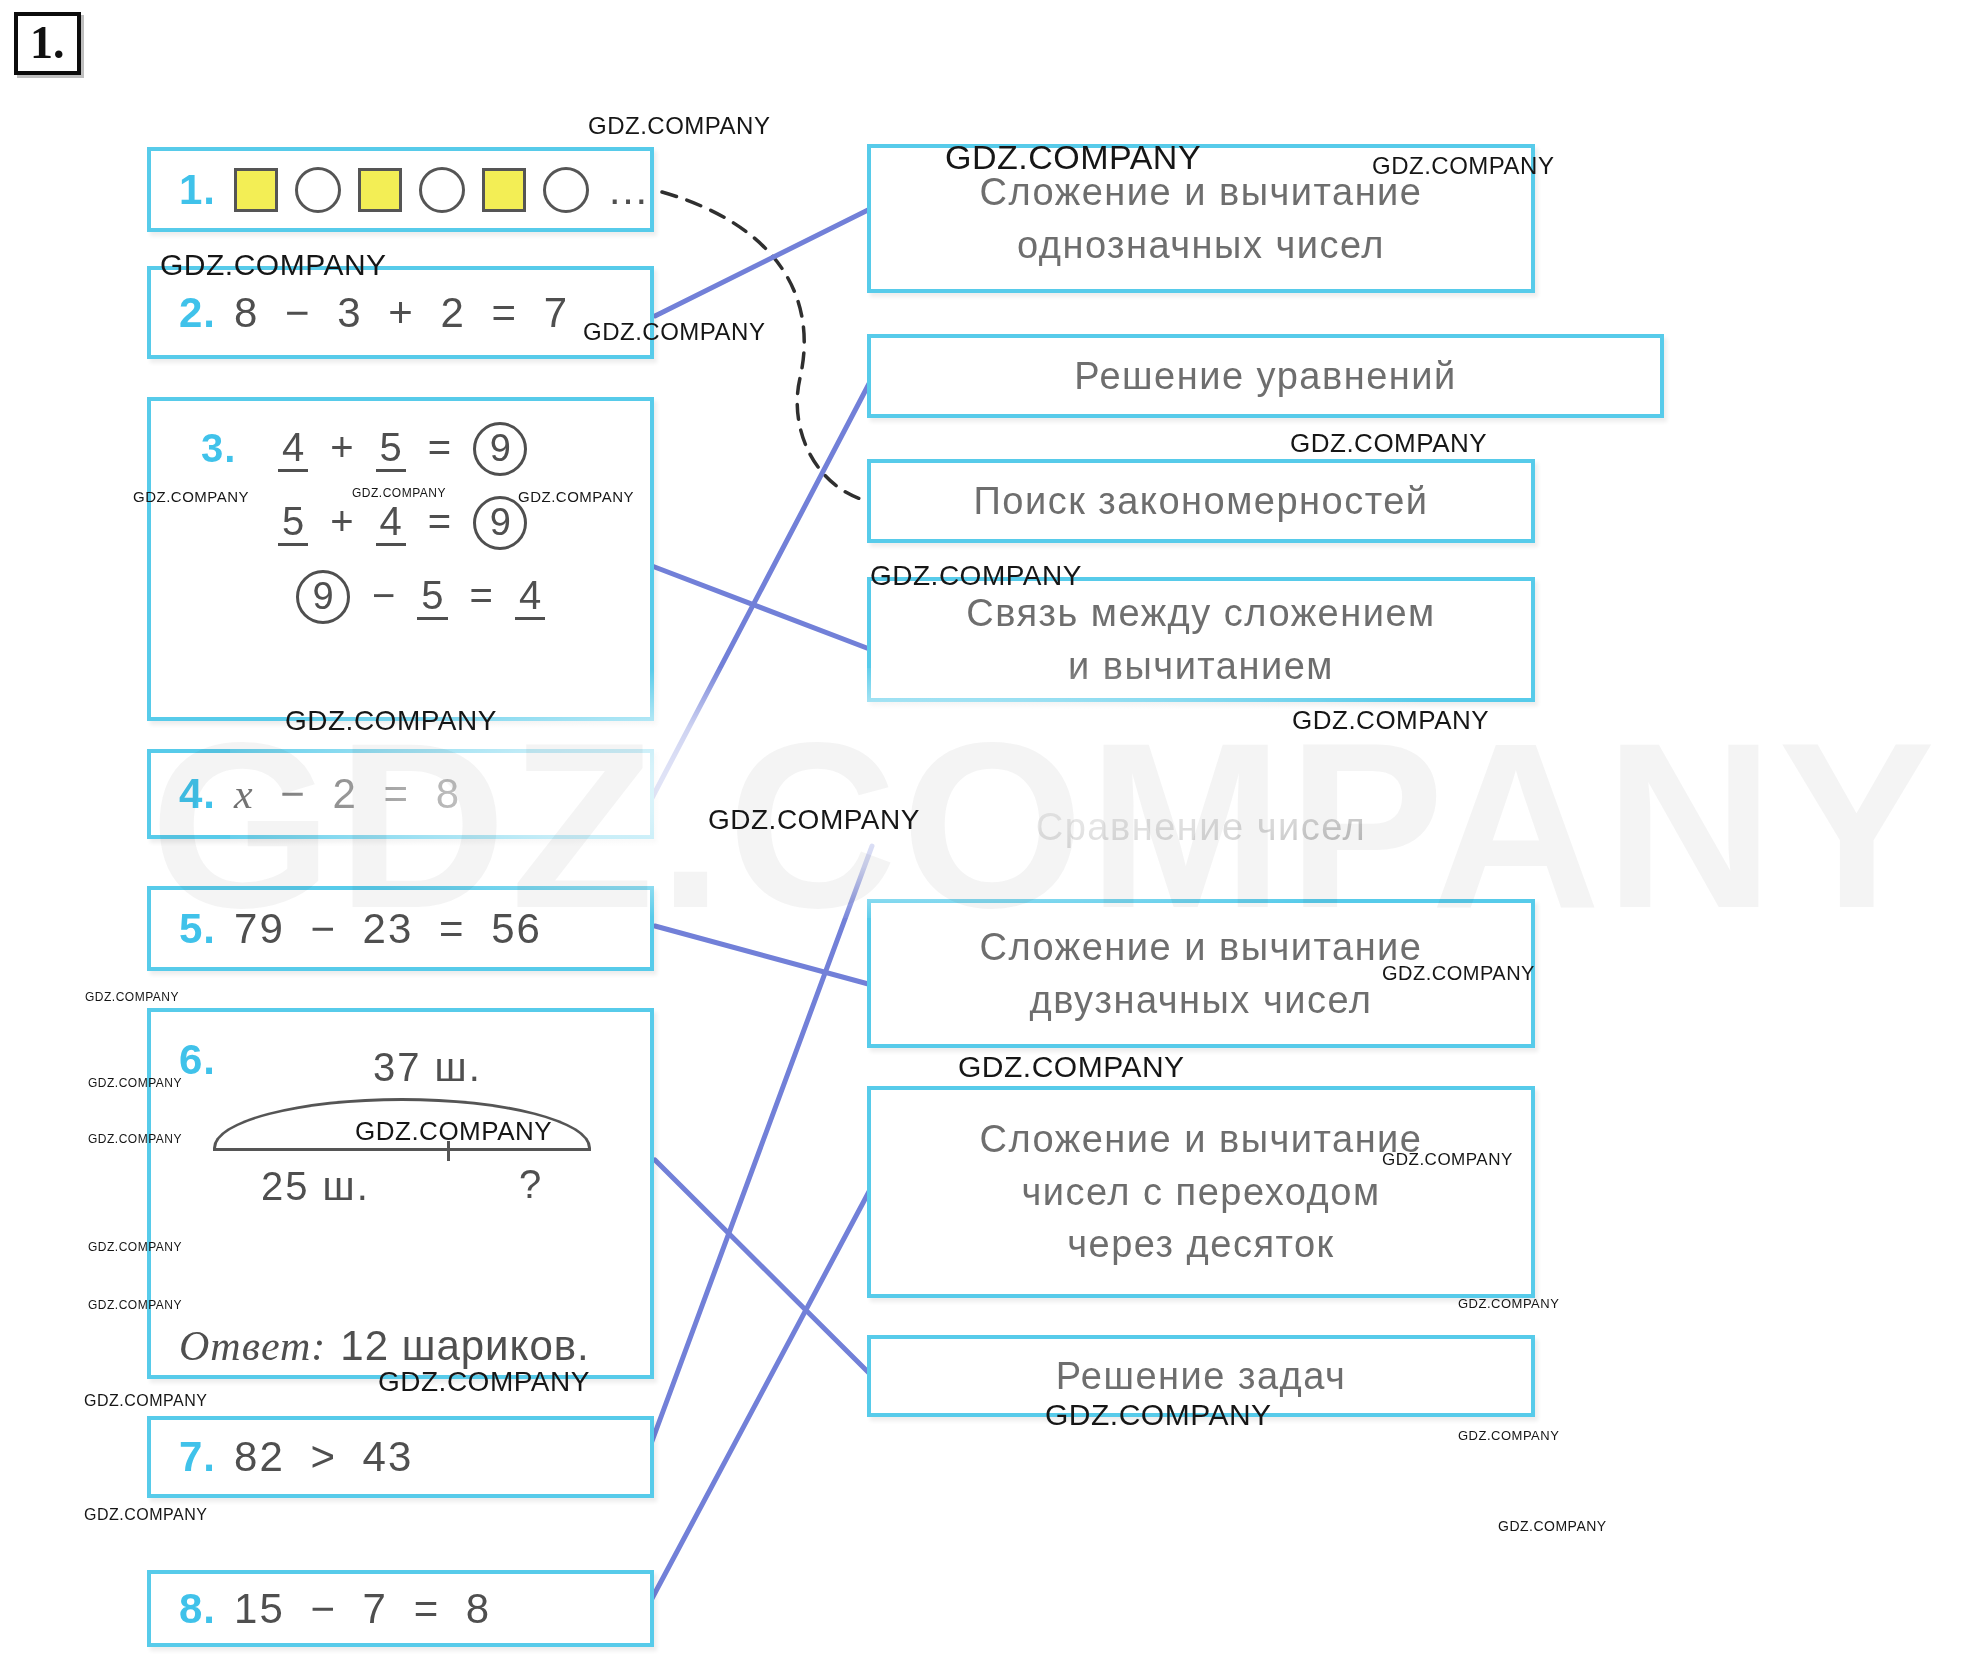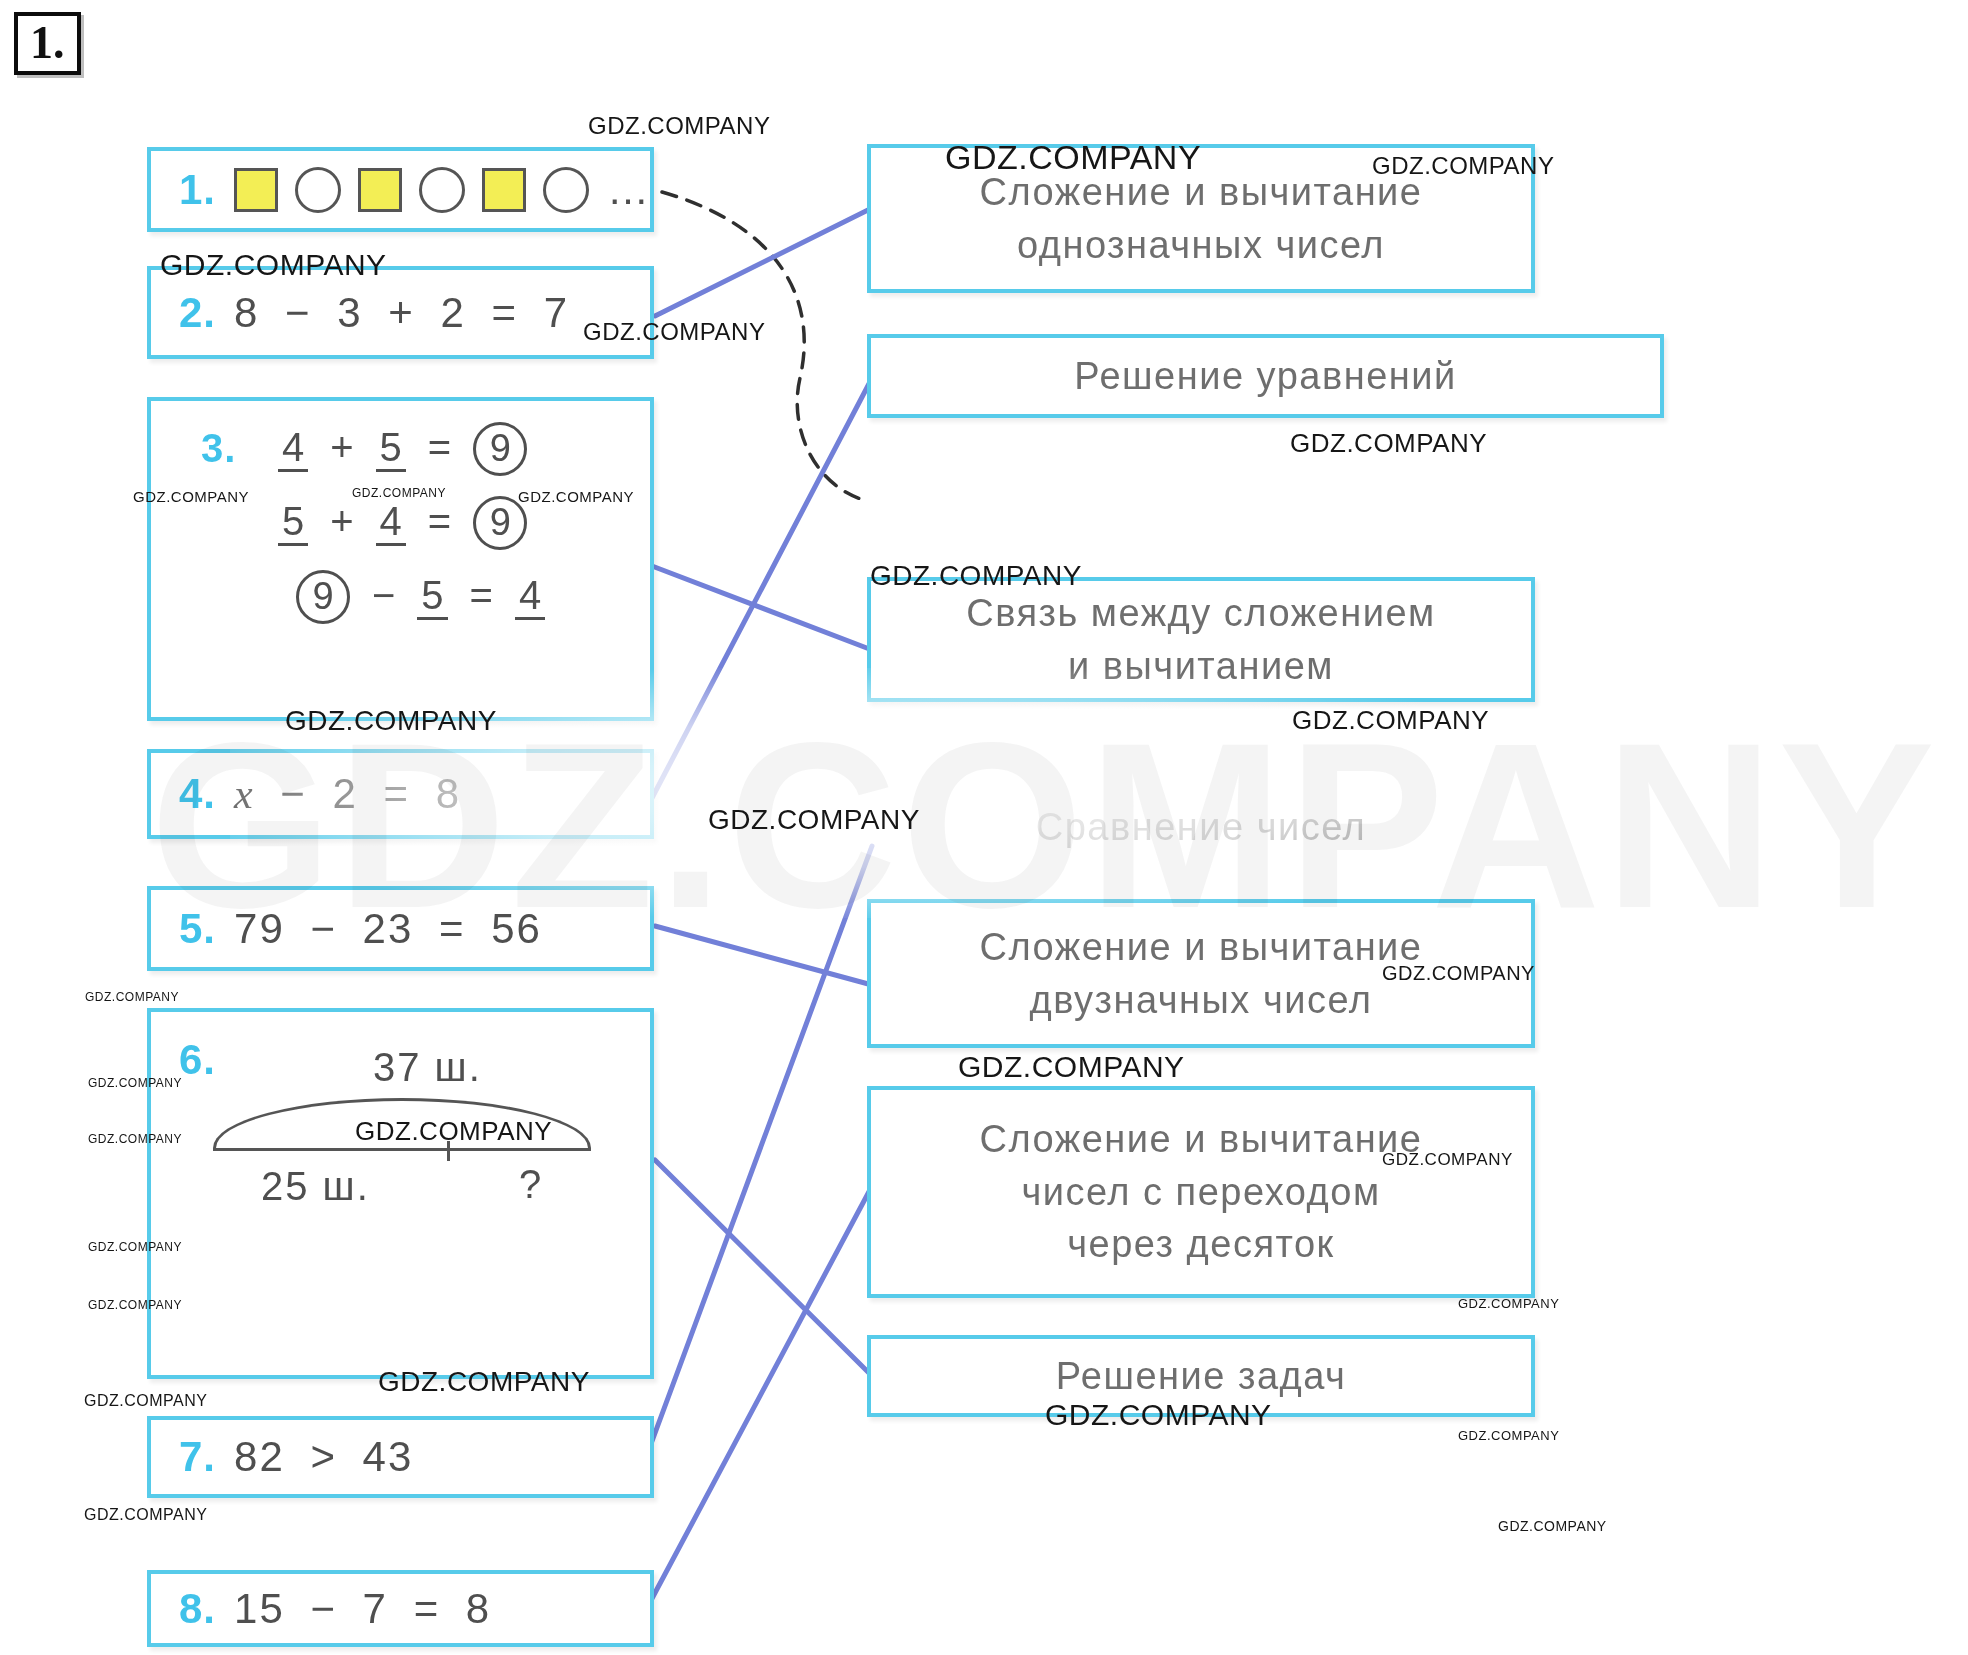--- a/index.html
+++ b/index.html
@@ -115,38 +115,42 @@
 
   <div class="box p6" style="left:147px;top:1008px;width:507px;height:371px">
     <span class="num">6.</span>
     <span class="p6label">37 ш.</span>
     <div class="brace"></div>
     <div class="baseline">
         <span class="tick"></span>
       </div>
     <span class="p6part1">25 ш.</span>
     <span class="p6part2">?</span>
+    <div class="p6ans"><i>Ответ:</i><span>12 шариков.</span></div>
   </div>
 
   <div class="box pbox" style="left:147px;top:1416px;width:507px;height:82px">
     <span class="num">7.</span>
     <span class="eq">82 &gt; 43</span>
   </div>
 
   <div class="box pbox" style="left:147px;top:1570px;width:507px;height:77px">
     <span class="num">8.</span>
     <span class="eq">15 − 7 = 8</span>
   </div>
 
   <div class="box topic" style="left:867px;top:144px;width:668px;height:149px">
     <span>Сложение и вычитание
 однозначных чисел</span>
   </div>
   <div class="box topic" style="left:867px;top:334px;width:797px;height:84px">
     <span>Решение уравнений</span>
+  </div>
+  <div class="box topic" style="left:867px;top:459px;width:668px;height:84px">
+    <span>Поиск закономерностей</span>
   </div>
   <div class="box topic" style="left:867px;top:577px;width:668px;height:125px">
     <span>Связь между сложением
 и вычитанием</span>
   </div>
   <div class="box topic faded" style="left:867px;top:786px;width:668px;height:82px">
     <span>Сравнение чисел</span>
   </div>
   <div class="box topic" style="left:867px;top:899px;width:668px;height:149px">
     <span>Сложение и вычитание

